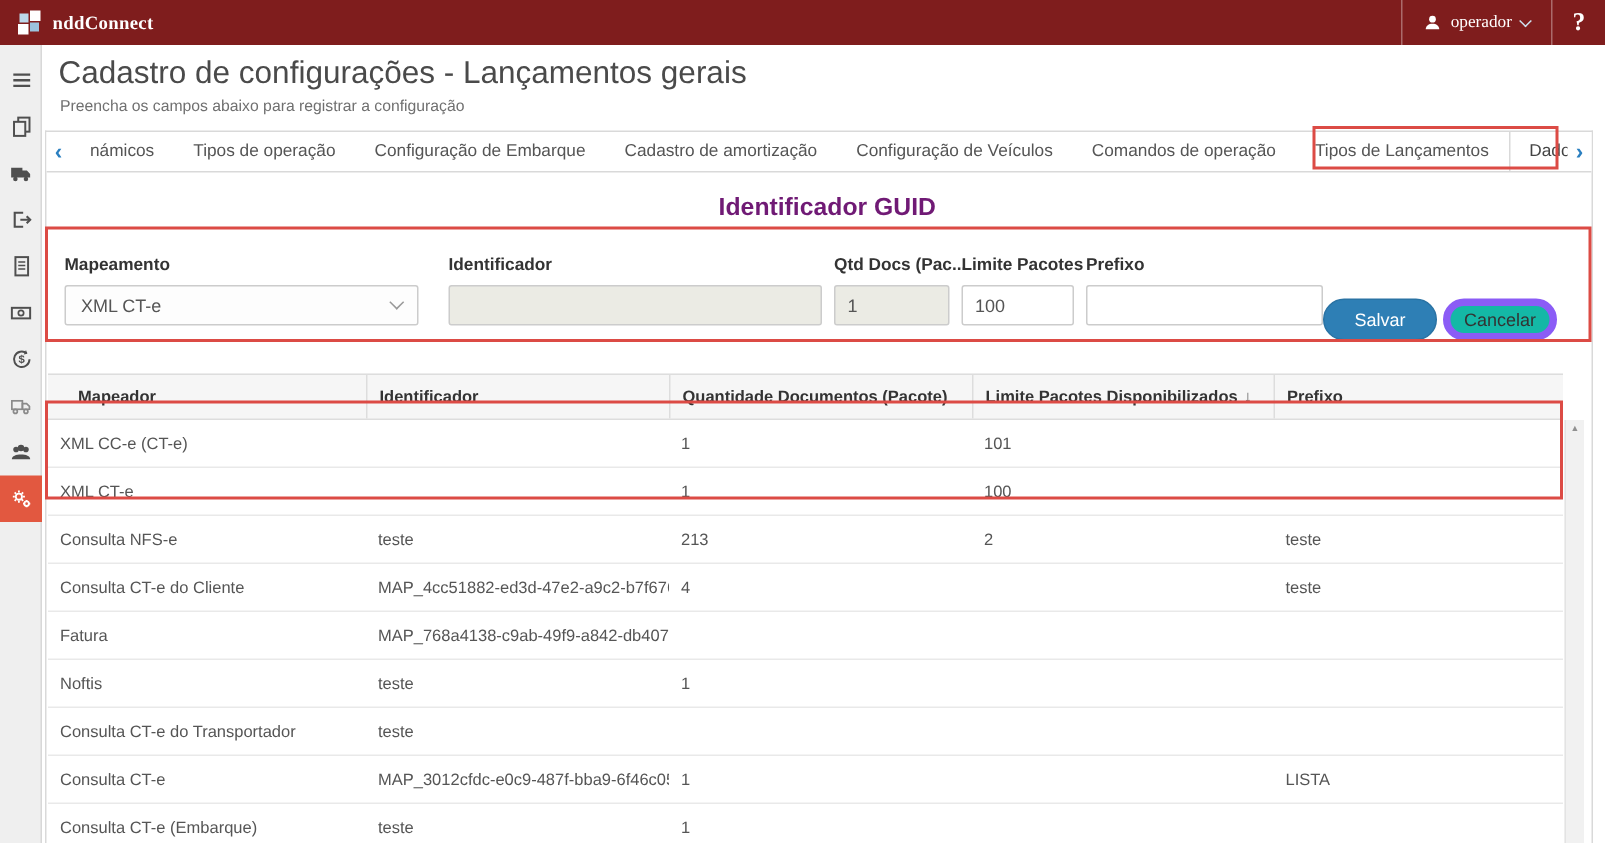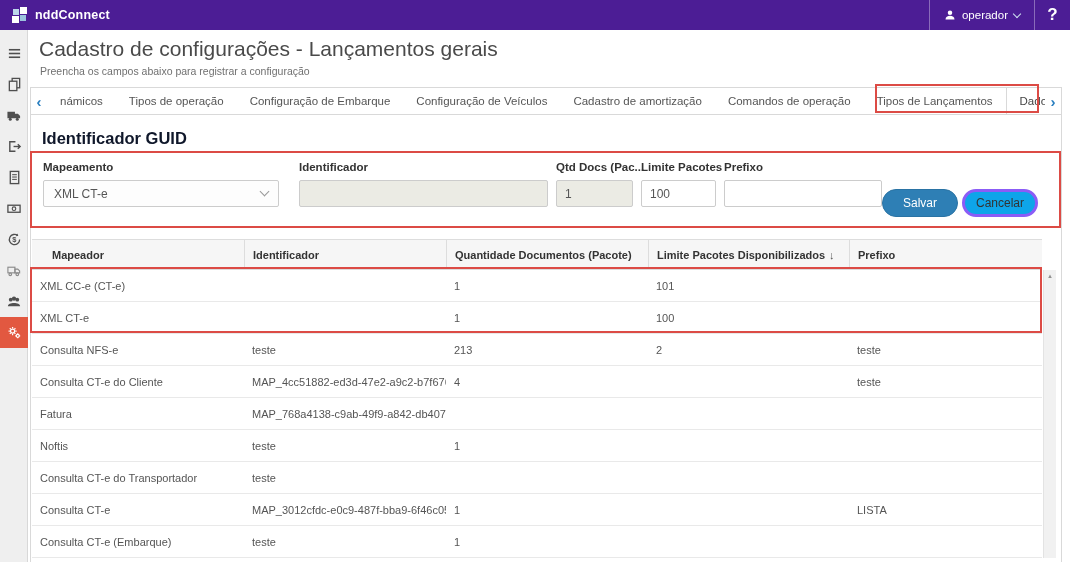--- a/index.html
+++ b/index.html
@@ -1,20 +1,20 @@
 <!DOCTYPE html>
 <html><head>
 <meta charset="utf-8">
 <style>
   * { margin:0; padding:0; box-sizing:border-box; }
   body { font-family:"Liberation Sans", sans-serif; background:#fff; }
   .screen { position:relative; width:1070px; height:562px; overflow:hidden; background:#fff; }
 
   
-  .topbar { position:absolute; top:0; left:0; right:0; height:30px; background:#4c1d95; display:flex; align-items:center; }
+  .topbar { position:absolute; top:0; left:0; right:0; height:30px; background:#7f1d1d; display:flex; align-items:center;font-family:Liberation Serif, serif; }
   .brand { display:flex; align-items:center; padding-left:12px; gap:7px; }
   .logo { position:relative; width:16px; height:16px; }
   .logo i { position:absolute; display:block; }
   .logo .s1 { left:1px; top:2px; width:6px; height:6px; background:#bcd7ea; }
   .logo .s2 { left:8px; top:0; width:7px; height:7px; background:#ffffff; }
   .logo .s3 { left:0; top:9px; width:7px; height:7px; background:#ffffff; }
   .logo .s4 { left:8px; top:8px; width:6px; height:6px; background:#9cc3de; }
   .brand-name { color:#fff; font-size:12.5px; font-weight:bold; letter-spacing:.2px; }
   .topbar-right { margin-left:auto; display:flex; align-items:stretch; height:100%; }
   .user-menu { display:flex; align-items:center; gap:6px; padding:0 14px; border-left:1px solid rgba(255,255,255,.35); cursor:pointer; }
@@ -33,33 +33,33 @@
   .page-title { margin:7px 0 0 11px; font-size:21px; font-weight:400; color:#4a4a4a; }
   .page-subtitle { margin:4px 0 0 12px; font-size:10.5px; color:#707070; }
 
   .panel { position:absolute; top:57px; left:2px; width:1032px; bottom:0; border:1px solid #d9d9d9; border-bottom:none; background:#fff; }
   .tabbar { display:flex; align-items:stretch; height:27px; border-bottom:1px solid #d9d9d9; background:#fff; }
   .tab-scroll { width:16px; display:flex; align-items:center; justify-content:center; color:#2a7fc0; font-size:15px; font-weight:bold; cursor:pointer; }
   .tab-list { display:flex; flex:1; overflow:hidden; }
   .tab { flex:none; display:flex; align-items:center; padding:0 13px; font-size:11.5px; color:#555; cursor:pointer; white-space:nowrap; }
   .tab.active { border-left:1px solid #d9d9d9; border-right:1px solid #d9d9d9; background:#fff; color:#444; }
 
-  .section-title { margin:14px 0 4px 11px; font-size:16.5px; font-weight:600; color:#0f172a; }
+  .section-title { margin:14px 0 14px 11px; font-size:16.5px; font-weight:600; color:#701a75;text-align:center; }
 
   
   .form-area { position:relative; margin-top:3px; height:77px; display:flex; align-items:flex-start; padding:9px 0 0 12px; }
   .fgroup { display:flex; flex-direction:column; }
   .flabel { font-size:11.5px; font-weight:bold; color:#333; height:14px; white-space:nowrap; }
   .finput { margin-top:5px; height:27px; border:1px solid #ccc; background:#fff; font-family:"Liberation Sans",sans-serif; font-size:12px; color:#555; padding:0 8px; border-radius:2px; }
   .finput:disabled { background:#ebebe4; color:#555; }
   .fselect { margin-top:5px; height:27px; border:1px solid #ccc; background:#fdfdfd; border-radius:2px; display:flex; align-items:center; padding:0 10px; font-size:12px; color:#555; cursor:pointer; }
   .fselect .chev { margin-left:auto; width:7px; height:7px; border-right:1.5px solid #999; border-bottom:1.5px solid #999; transform:rotate(45deg); margin-top:-4px; }
   .btn { height:28px; width:76px; font-family:"Liberation Sans",sans-serif; font-size:12px; border-radius:14px; cursor:pointer; margin-top:28px; }
   .btn-save { background:#2e7fb5; border:1px solid #2a73a4; color:#fff; }
-  .btn-cancel { background:#0ea5e9; border:3px solid #8b5cf6; color:#333; margin-right:23px; }
+  .btn-cancel { background:#14b8a6; border:5px solid #8b5cf6; color:#333; margin-right:23px; }
 
   
   .grid { position:relative; margin:10px 0 0 1px; width:1010px; font-size:11px; }
   .thead { display:flex; height:31px; background:#f6f6f6; border-top:1px solid #ddd; border-bottom:1px solid #ddd; }
   .th { display:flex; align-items:center; padding:0 8px; font-weight:bold; color:#333; border-left:1px solid #ddd; overflow:hidden; white-space:nowrap; cursor:pointer; }
   .th:first-child { border-left:none; }
   .th .sort { font-weight:normal; color:#555; margin-left:4px; }
   .tr { display:flex; height:32px; border-bottom:1px solid #e9e9e9; background:#fff; cursor:pointer; }
   .td { display:flex; align-items:center; padding:0 8px; color:#555; overflow:hidden; white-space:nowrap; }
   .vscroll { position:absolute; left:1011px; top:31px; width:13px; height:288px; background:#f1f1f1; border-left:1px solid #e3e3e3; text-align:center; }
@@ -184,22 +184,22 @@
     <h1 class="page-title">Cadastro de configurações - Lançamentos gerais</h1>
     <p class="page-subtitle">Preencha os campos abaixo para registrar a configuração</p>
 
     <section class="panel">
       <div class="tabbar">
         <div class="tab-scroll">‹</div>
         <div class="tab-list">
             <div class="tab">námicos</div>
             <div class="tab">Tipos de operação</div>
             <div class="tab">Configuração de Embarque</div>
+            <div class="tab">Cadastro de amortização</div>
             <div class="tab">Configuração de Veículos</div>
-            <div class="tab">Cadastro de amortização</div>
             <div class="tab">Comandos de operação</div>
             <div class="tab">Tipos de Lançamentos</div>
             <div class="tab active">Dados de Mapeamento</div>
           </div>
         <div class="tab-scroll">›</div>
       </div>
 
       <h2 class="section-title">Identificador GUID</h2>
 
       <div class="form-area">

